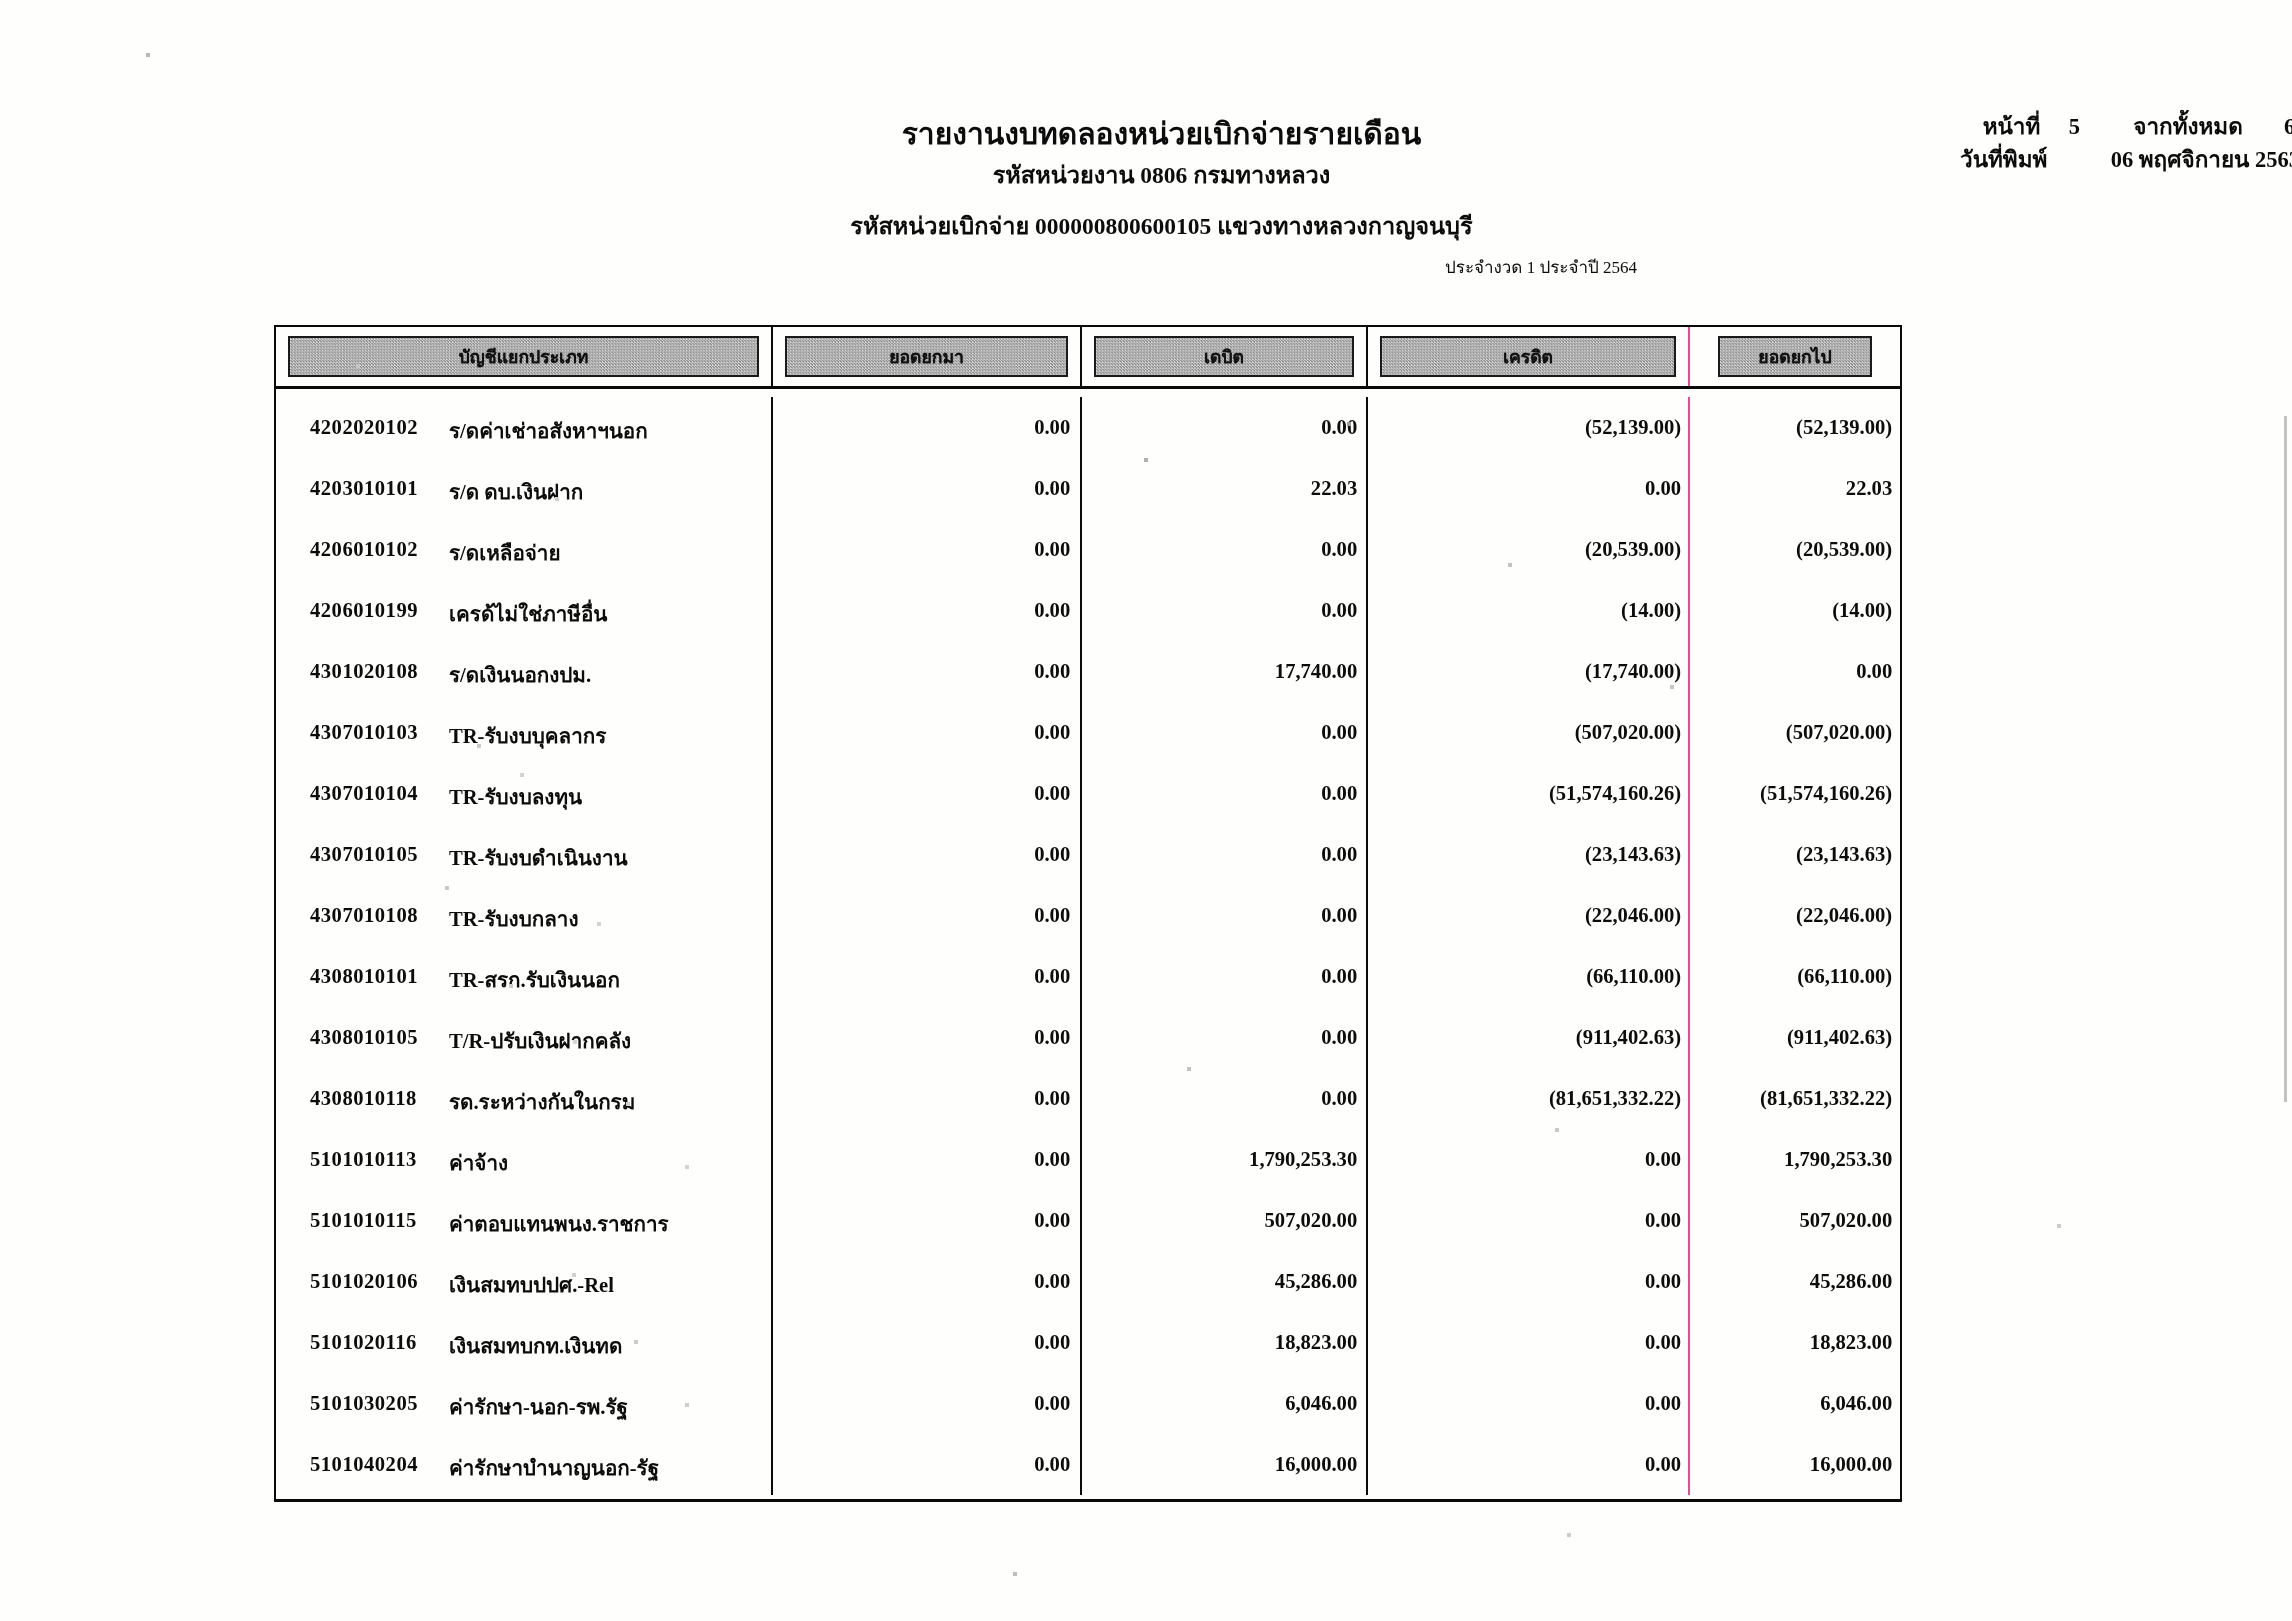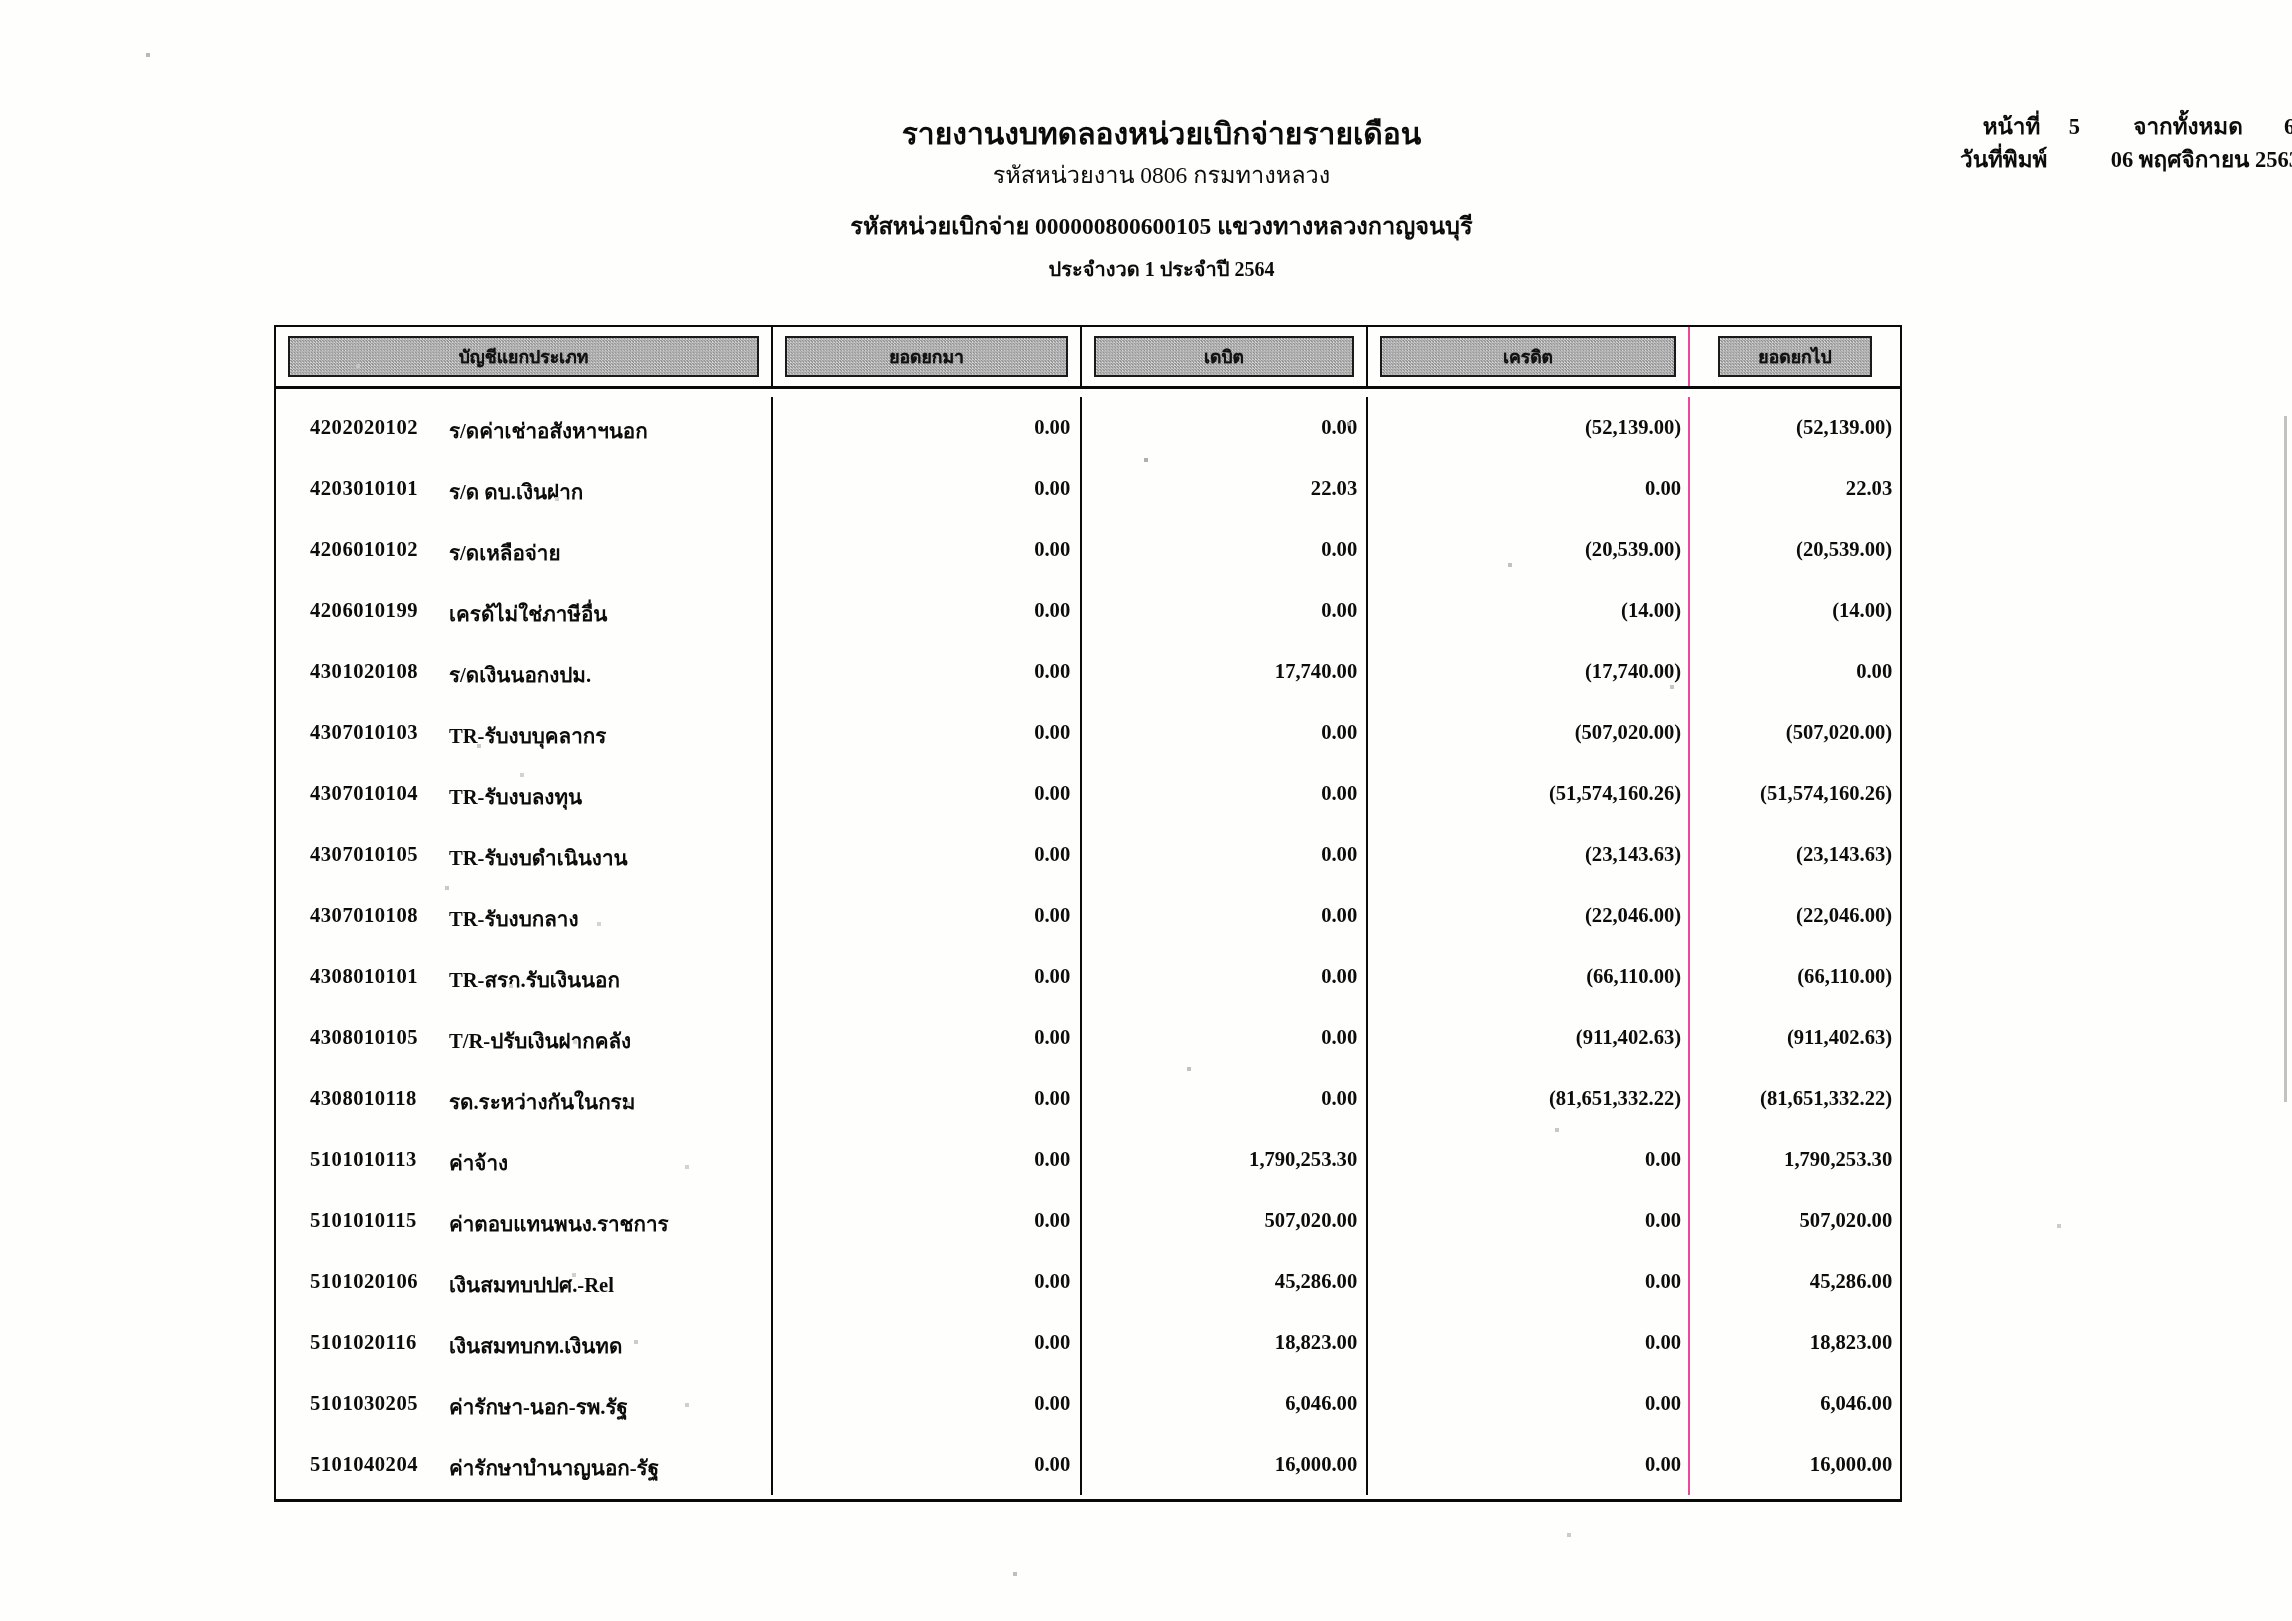--- a/index.html
+++ b/index.html
@@ -7,23 +7,23 @@
     position:relative;
     width:2293px;height:1621px;
     background:#fefefc;
     font-family:"Liberation Serif","DejaVu Serif",serif;
     color:#0c0c0c;
     overflow:hidden;
   }
   
   .doc-header{position:absolute;left:686px;top:0;width:951px;text-align:center;}
   .doc-title{position:absolute;left:0;top:110px;width:100%;font-size:30px;font-weight:700;}
-  .doc-sub1{position:absolute;left:0;top:156px;width:100%;font-size:23.5px;font-weight:400;}
+  .doc-sub1{position:absolute;left:0;top:156px;width:100%;font-size:23.5px;font-weight:700;}
   .doc-sub2{position:absolute;left:0;top:207px;width:100%;font-size:23.5px;font-weight:700;}
-  .doc-sub3{position:absolute;left:0;top:253px;width:100%;font-size:20px;font-weight:700;}
+  .doc-sub3{position:absolute;left:0;top:253px;width:100%;font-size:17px;font-weight:400;text-align:right;}
   
   .page-meta{position:absolute;left:1960px;top:108px;font-size:22.5px;font-weight:700;white-space:nowrap;}
   .page-meta .row{height:33px;}
   .page-meta .lbl1{display:inline-block;min-width:103px;text-align:center;}
   .page-meta .val1{display:inline-block;min-width:59px;}
   .page-meta .lbl2{display:inline-block;min-width:145px;}
   
   .tbl{
     position:absolute;left:274px;top:325px;width:1628px;
     border:2px solid #0a0a0a;border-bottom-width:3.9px;

